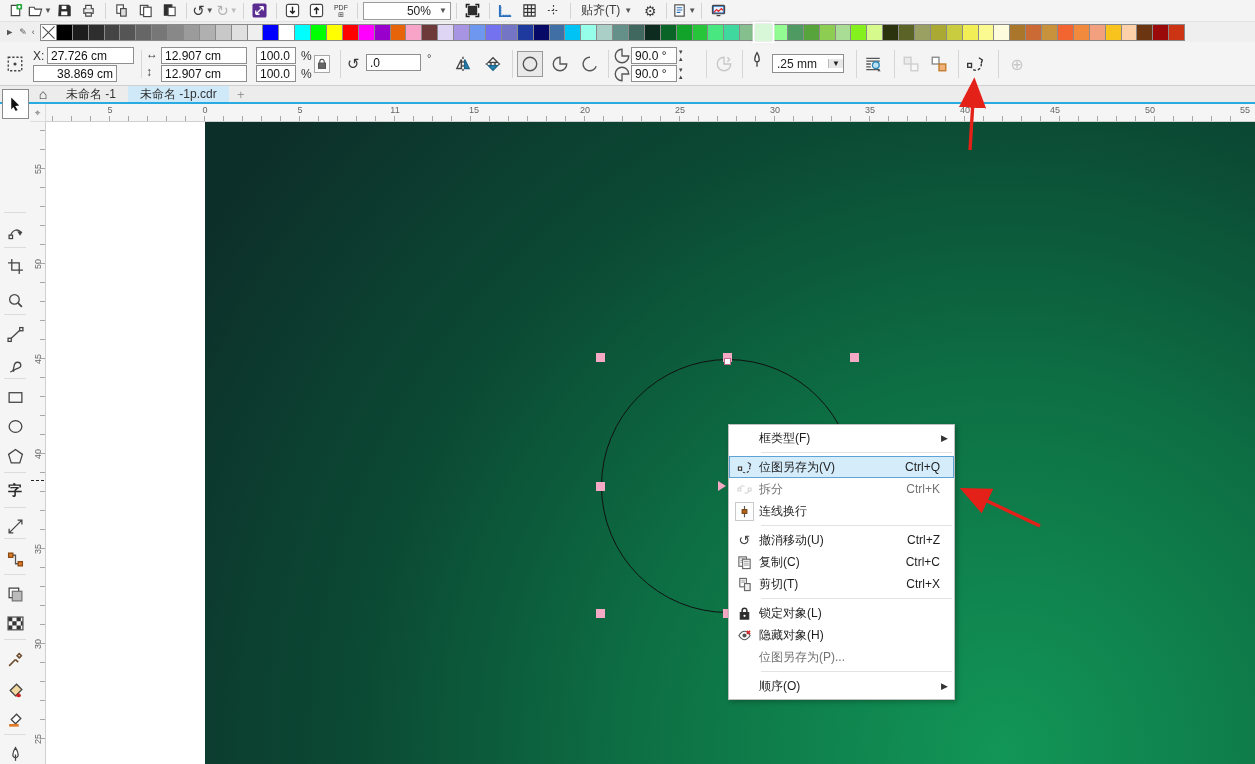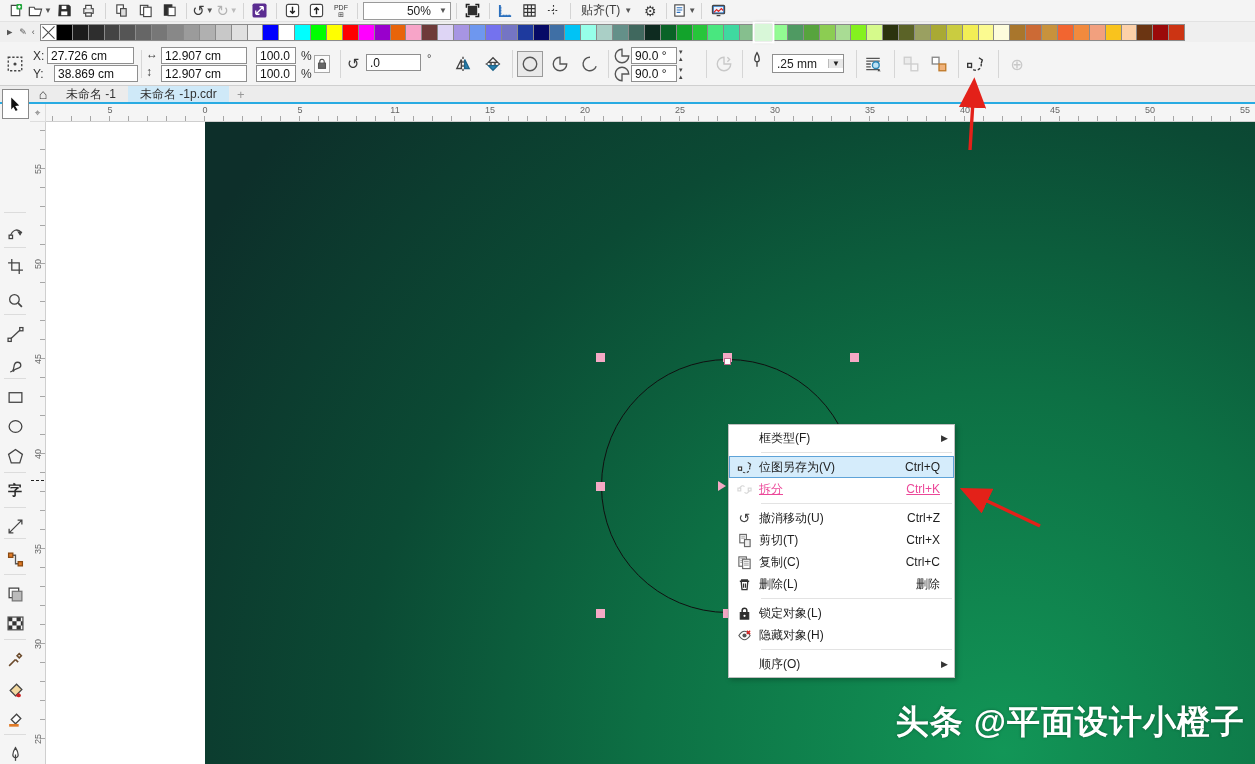--- a/index.html
+++ b/index.html
@@ -99,21 +99,21 @@
 
   
   #ctxmenu { position:absolute; background:#fff; border:1px solid #bfbfbf; box-shadow:2px 2px 5px rgba(0,0,0,.25);
              z-index:10; padding:2px 0; }
   .mi { height:22px; display:flex; align-items:center; position:relative; }
   .mi .ic { width:30px; display:flex; align-items:center; justify-content:center; flex:none; }
   .mi .ic svg { width:15px; height:15px; }
   .mi .lab { flex:1; font-size:12px; color:#1e1e1e; white-space:nowrap; }
   .mi .sc { font-size:12px; color:#1e1e1e; padding-right:14px; }
   .mi .sub { position:absolute; right:6px; font-size:9px; color:#333; }
-  .mi.disabled .lab, .mi.disabled .sc { color:#ec4899;text-decoration:underline; }
+  .mi.disabled .lab, .mi.disabled .sc { color:#737373; }
   .mi.disabled .ic { opacity:.4; }
   .mi.hl { background:#d5ecfb; outline:1px solid #5ea3d8; outline-offset:-1px; }
   .msep { height:1px; background:#e3e3e3; margin:3px 2px 3px 32px; }
   .mi .ic .boxed { border:1px solid #c9c9c9; padding:1px; display:flex; }
 
   
   #annot-svg { position:absolute; inset:0; z-index:40; pointer-events:none; }
   #watermark { position:absolute; top:700px; right:10px; z-index:30; font-size:33px; font-weight:bold;
                color:#fff; letter-spacing:1px; text-shadow:0 0 3px rgba(0,0,0,.35); white-space:nowrap; }
 </style>
@@ -343,21 +343,21 @@
   <div id="propbar">
     <div class="pb pb-icon" style="left:6px;top:13px;">
         <svg viewBox="0 0 16 16" fill="none" stroke="#444" stroke-width="1.2" style="width: 18px; height: 18px;">
           <rect x="2" y="2" width="12" height="12" stroke-dasharray="2 1.6"></rect>
           <circle cx="8" cy="8" r="1.4" fill="#444" stroke="none"></circle>
         </svg>
       </div>
     <span class="pb pb-lab" style="left:33px;top:7px;">X:</span>
     <input class="pb field" style="left: 47px; top: 5px; width: 87px;" value="27.726 cm">
     <span class="pb pb-lab" style="left:33px;top:25px;">Y:</span>
-    <input class="pb field" style="left: 54px; top: 23px; width: 84px;" value="38.869 cm">
+    <input class="pb field" style="left: 33px; top: 23px; width: 84px; text-align: right;" value="38.869 cm">
     <div class="pb-sep" style="left:141px;"></div>
     <div class="pb pb-icon" style="left:146px;top:5px;">↔</div>
     <input class="pb field" style="left: 161px; top: 5px; width: 86px;" value="12.907 cm">
     <div class="pb pb-icon" style="left:146px;top:23px;">↕</div>
     <input class="pb field" style="left: 161px; top: 23px; width: 86px;" value="12.907 cm">
     <input class="pb field" style="left: 256px; top: 5px; width: 40px;" value="100.0">
     <span class="pb pb-lab" style="left:301px;top:7px;">%</span>
     <input class="pb field" style="left: 256px; top: 23px; width: 40px;" value="100.0">
     <span class="pb pb-lab" style="left:301px;top:25px;">%</span>
     <div class="pb pb-icon" style="left:314px;top:13px;width:16px;height:18px;border:1px solid #a8a8a8;background:#fbfbfb;">
@@ -480,21 +480,21 @@
       </div>
     <div id="tab-new">+</div>
   </div>
 
   <div id="ruler-corner">⌖</div>
   <div id="hruler">
       <span class="hnum" style="left: 64px;">5</span>
       <span class="hnum" style="left: 159px;">0</span>
       <span class="hnum" style="left: 254px;">5</span>
       <span class="hnum" style="left: 349px;">11</span>
-      <span class="hnum" style="left: 444px; text-align: center;">15</span>
+      <span class="hnum" style="left: 428px; text-align: center;">15</span>
       <span class="hnum" style="left: 539px;">20</span>
       <span class="hnum" style="left: 634px;">25</span>
       <span class="hnum" style="left: 729px;">30</span>
       <span class="hnum" style="left: 824px;">35</span>
       <span class="hnum" style="left: 919px;">40</span>
       <span class="hnum" style="left: 1009px;">45</span>
       <span class="hnum" style="left: 1104px;">50</span>
       <span class="hnum" style="left: 1199px;">55</span>
     </div>
   <div id="vruler">
@@ -658,60 +658,61 @@
         <span class="ic">
           <svg viewBox="0 0 16 16" fill="none" stroke="#444" stroke-width="1.2" style="width: 15px; height: 15px;">
             <path d="M2 8c2-4 4-5 6-3M14 8c-2 4-4 5-6 3" stroke="#999"></path>
             <rect x="1" y="6.5" width="3" height="3" fill="#fff" stroke="#999"></rect>
             <rect x="12" y="6.5" width="3" height="3" fill="#fff" stroke="#999"></rect>
           </svg>
         </span>
         <span class="lab">拆分</span>
         <span class="sc">Ctrl+K</span>
       </div>
+      <div class="mi">
+        <span class="ic">
+          <span class="boxed">
+            <svg viewBox="0 0 16 16" fill="none" stroke="#444" stroke-width="1.2" style="width: 15px; height: 15px;">
+              <path d="M8 2v4M8 10v4" stroke="#555"></path>
+              <rect x="5.5" y="6" width="5" height="4" fill="#b5651d" stroke="#7a420f"></rect>
+            </svg>
+          </span>
+        </span>
+        <span class="lab">连线换行</span>
+      </div>
       <div class="msep"></div>
       <div class="mi">
         <span class="ic">
           <span class="glyph" style="font-size:14px;color:#444;">↺</span>
         </span>
         <span class="lab">撤消移动(U)</span>
         <span class="sc">Ctrl+Z</span>
-      </div>
-      <div class="mi">
-        <span class="ic">
-          <svg viewBox="0 0 16 16" fill="none" stroke="#444" stroke-width="1.2" style="width: 15px; height: 15px;">
-            <rect x="3" y="1.5" width="7" height="9" fill="#fff" stroke="#666"></rect>
-            <path d="M4.5 3.5h4M4.5 5.5h4" stroke="#aaa"></path>
-            <rect x="8" y="7" width="6" height="7.5" fill="#eee" stroke="#666"></rect>
-          </svg>
-        </span>
-        <span class="lab">剪切(T)</span>
-        <span class="sc">Ctrl+X</span>
       </div>
       <div class="mi">
         <span class="ic">
           <svg viewBox="0 0 16 16" fill="none" stroke="#444" stroke-width="1.2" style="width: 15px; height: 15px;">
             <rect x="2" y="2" width="8" height="10" fill="#fff" stroke="#666"></rect>
             <path d="M3.5 4h5M3.5 6h5M3.5 8h5" stroke="#aaa"></path>
             <rect x="6" y="4.5" width="8" height="10" fill="#fff" stroke="#666"></rect>
             <path d="M7.5 6.8h5M7.5 8.8h5M7.5 10.8h5" stroke="#aaa"></path>
           </svg>
         </span>
         <span class="lab">复制(C)</span>
         <span class="sc">Ctrl+C</span>
       </div>
       <div class="mi">
         <span class="ic">
           <svg viewBox="0 0 16 16" fill="none" stroke="#444" stroke-width="1.2" style="width: 15px; height: 15px;">
-            <path d="M3 4.5h10M5 4.5V3h6v1.5M4.5 4.5l.8 9h5.4l.8-9" fill="#fff" stroke="#333" stroke-width="1.4"></path>
-            <path d="M7 7v4.5M9 7v4.5" stroke="#333"></path>
+            <rect x="3" y="1.5" width="7" height="9" fill="#fff" stroke="#666"></rect>
+            <path d="M4.5 3.5h4M4.5 5.5h4" stroke="#aaa"></path>
+            <rect x="8" y="7" width="6" height="7.5" fill="#eee" stroke="#666"></rect>
           </svg>
         </span>
-        <span class="lab">删除(L)</span>
-        <span class="sc">删除</span>
+        <span class="lab">剪切(T)</span>
+        <span class="sc">Ctrl+X</span>
       </div>
       <div class="msep"></div>
       <div class="mi">
         <span class="ic">
           <svg viewBox="0 0 16 16" fill="none" stroke="#444" stroke-width="1.2" style="width: 15px; height: 15px;">
             <rect x="3.5" y="7" width="9" height="7" fill="#2e2e2e" stroke="#2e2e2e"></rect>
             <path d="M5.5 7V4.8a2.5 2.5 0 015 0V7" stroke="#2e2e2e" stroke-width="1.6"></path>
             <circle cx="8" cy="10.5" r="1.2" fill="#fff" stroke="none"></circle>
           </svg>
         </span>
@@ -720,31 +721,34 @@
       <div class="mi">
         <span class="ic">
           <svg viewBox="0 0 16 16" fill="none" stroke="#444" stroke-width="1.2" style="width: 15px; height: 15px;">
             <path d="M2 8c2-3 4-4.5 6-4.5S12 5 14 8c-2 3-4 4.5-6 4.5S4 11 2 8z" fill="#fff" stroke="#555"></path>
             <circle cx="8" cy="8" r="2.2" fill="#555" stroke="none"></circle>
             <path d="M10.5 3l3.5 3.5M14 3l-3.5 3.5" stroke="#d22" stroke-width="1.5"></path>
           </svg>
         </span>
         <span class="lab">隐藏对象(H)</span>
       </div>
+      <div class="mi disabled">
+        <span class="ic"></span>
+        <span class="lab">位图另存为(P)...</span>
+      </div>
       <div class="msep"></div>
       <div class="mi">
         <span class="ic"></span>
         <span class="lab">顺序(O)</span>
         <span class="sub">▶</span>
       </div>
     </div>
 
   <svg id="annot-svg" width="1255" height="764">
     <defs>
       <marker id="arrhead" markerWidth="9" markerHeight="8" refX="7" refY="4" orient="auto">
         <path d="M0,0 L9,4 L0,8 z" fill="#e32119"></path>
       </marker>
     </defs>
   <line x1="970" y1="150" x2="974" y2="84" stroke="#e32119" stroke-width="3.4" marker-end="url(#arrhead)"></line>
       <line x1="1040" y1="526" x2="966" y2="491" stroke="#e32119" stroke-width="3.4" marker-end="url(#arrhead)"></line>
     </svg>
-  <div id="watermark">头条 @平面设计小橙子</div>
 </div>
 
 </body></html>

